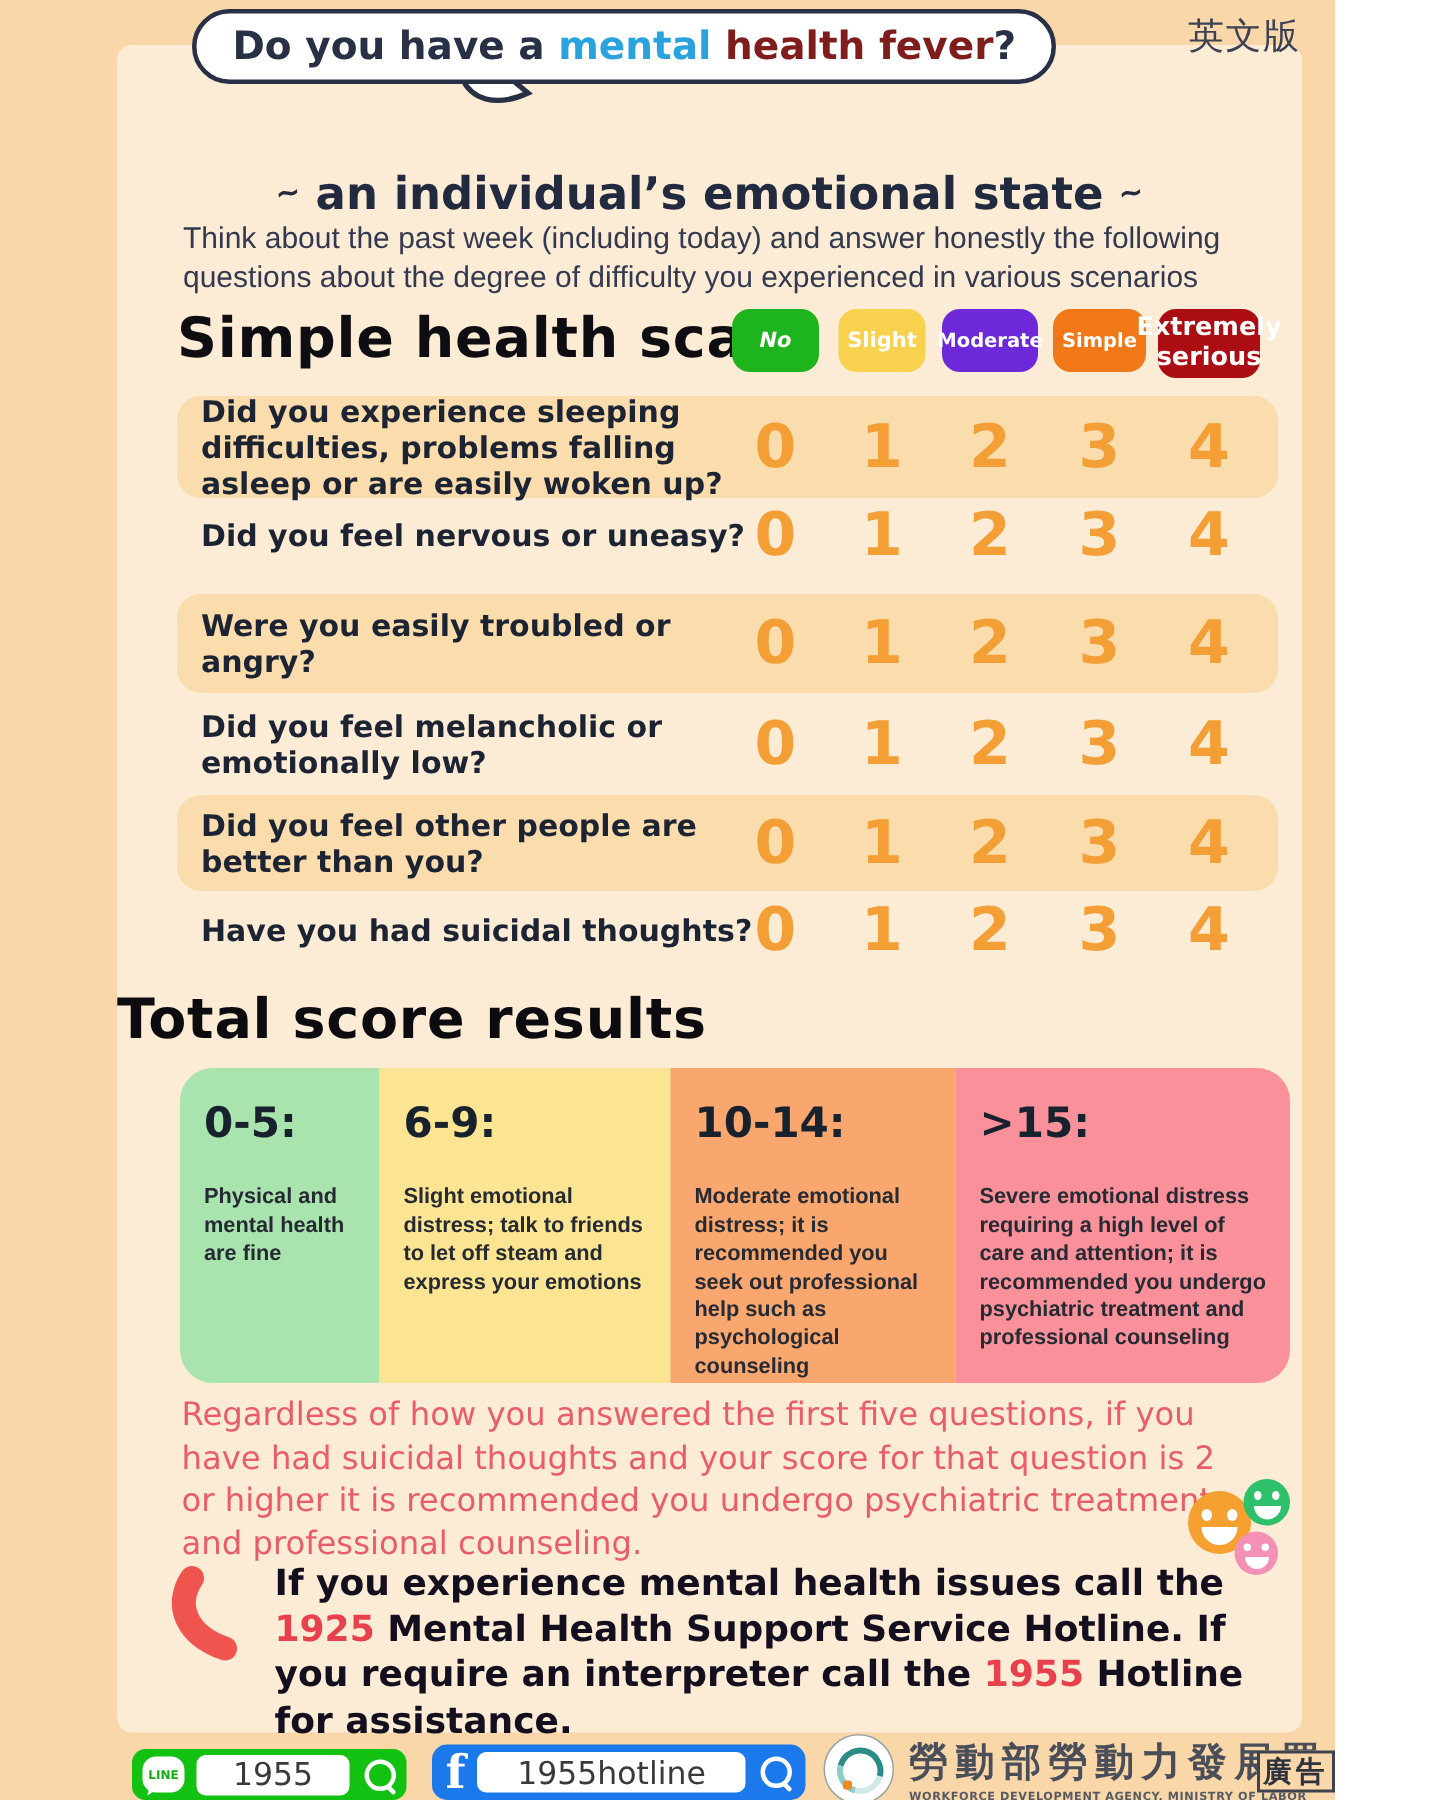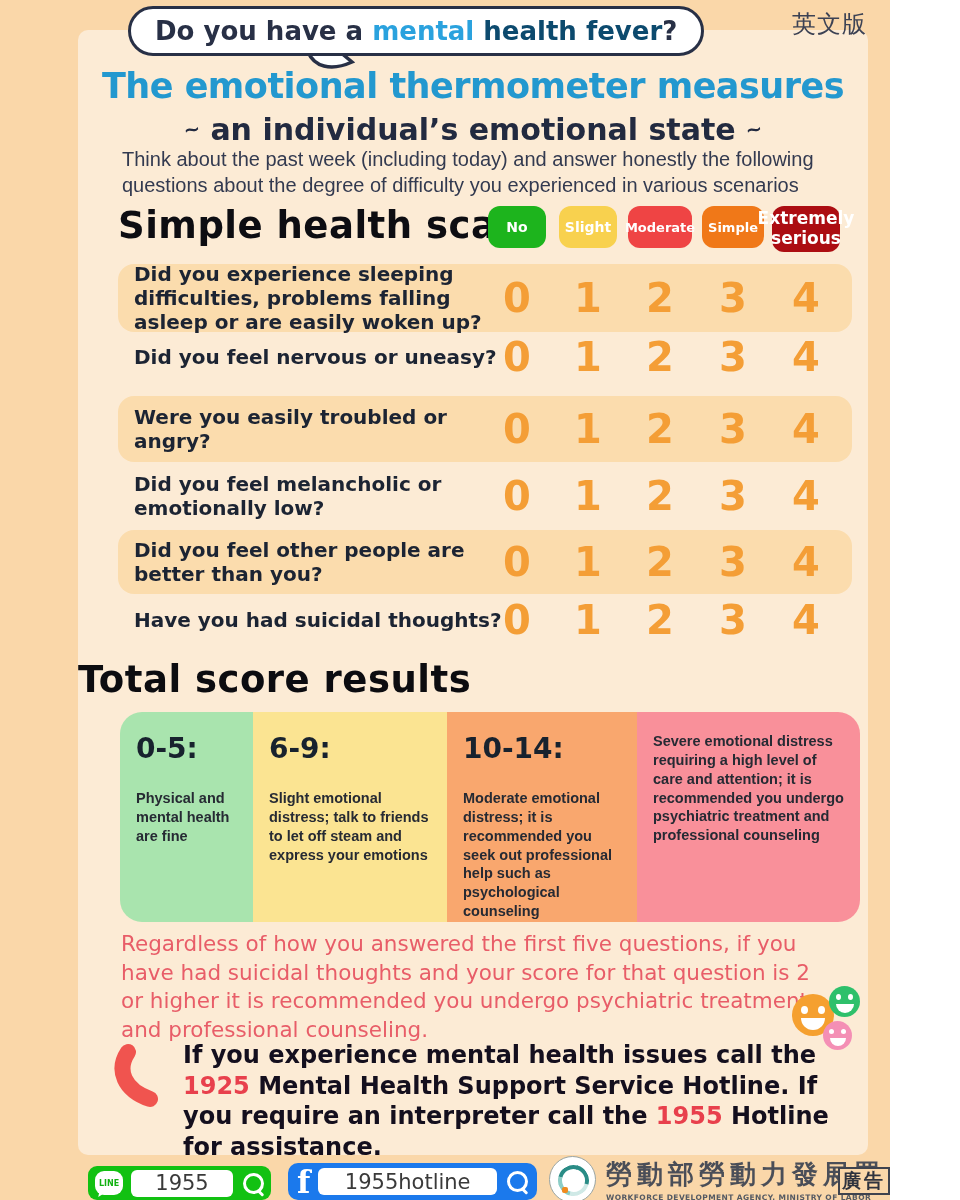--- a/index.html
+++ b/index.html
@@ -11,21 +11,21 @@
   .poster{position:absolute;left:0;top:0;width:890px;height:1200px;background:#FAD7A9;}
   .card{position:absolute;left:78px;top:30px;width:790px;height:1125px;background:#FCEBD5;border-radius:10px;}
 
   
   .bubble{
     position:absolute;left:128px;top:6px;height:44px;background:#fff;
     border:3.5px solid #283046;border-radius:26px;padding:0 24px;
     font-size:26px;font-weight:bold;line-height:44px;color:#283046;white-space:nowrap;z-index:5;
   }
   .bubble .c-blue{color:#2AA2DE;}
-  .bubble .c-orange{color:#0c4a6e;}
+  .bubble .c-orange{color:#7f1d1d;}
   .bubble-tail{position:absolute;left:300px;top:52px;z-index:4;}
   .badge-lang{position:absolute;left:792px;top:8px;font-size:24px;color:#3C4254;letter-spacing:1px;}
 
   
   .title-main{position:absolute;left:78px;top:66px;width:790px;text-align:center;
     font-size:35px;font-weight:bold;color:#2398CF;letter-spacing:-0.5px;}
   .title-sub{position:absolute;left:78px;top:112px;width:790px;text-align:center;
     font-size:30px;font-weight:bold;color:#222A40;}
   .tilde{display:inline-block;font-size:20px;font-weight:bold;color:#222A40;margin:0 10px;transform:rotate(-8deg) translateY(-4px);}
   .intro{position:absolute;left:122px;top:147px;width:748px;font-size:20px;color:#333A50;line-height:1.28;font-family:"Liberation Sans",sans-serif;}
@@ -114,33 +114,32 @@
   <div class="card"></div>
 
   <div class="bubble">
     <span>Do you have a </span><span class="c-blue">mental</span><span class="c-orange"> health fever</span><span>?</span>
   </div>
   <svg class="bubble-tail" width="60" height="26">
     <path d="M8 0 C14 14 30 20 52 10 L40 0 Z" fill="#ffffff" stroke="#283046" stroke-width="3.5"></path>
   </svg>
   <div class="badge-lang">英文版</div>
 
-  <div class="title-main">The emotional thermometer measures</div>
   <div class="title-sub"><span class="tilde">∼</span><span>an individual’s emotional state</span><span class="tilde">∼</span></div>
   <div class="intro">Think about the past week (including today) and answer honestly the following questions about the degree of difficulty you experienced in various scenarios</div>
 
   <div class="scale-heading">Simple health scale</div>
   <div id="chips">
-      <div class="chip n0" style="background: rgb(29, 180, 29);">
+      <div class="chip n0" style="background: rgb(29, 180, 29); font-style: italic;">
         <span>No</span>
       </div>
       <div class="chip n1" style="background: rgb(248, 209, 78);">
         <span>Slight</span>
       </div>
-      <div class="chip n2" style="background: #ef4444;">
+      <div class="chip n2" style="background: #6d28d9;">
         <span>Moderate</span>
       </div>
       <div class="chip n3" style="background: rgb(240, 120, 24);">
         <span>Simple</span>
       </div>
       <div class="chip n4" style="background: rgb(172, 13, 18);">
         <span>Extremely serious</span>
       </div>
     </div>
 
@@ -203,20 +202,21 @@
   </div>
       <div class="band b1" style="background: rgb(251, 228, 146);">
     <h3>6-9:</h3>
     <p>Slight emotional distress; talk to friends to let off steam and express your emotions</p>
   </div>
       <div class="band b2" style="background: rgb(249, 167, 110);">
     <h3>10-14:</h3>
     <p>Moderate emotional distress; it is recommended you seek out professional help such as psychological counseling</p>
   </div>
       <div class="band b3" style="background: rgb(249, 144, 154);">
+    <h3>&gt;15:</h3>
     <p>Severe emotional distress requiring a high level of care and attention; it is recommended you undergo psychiatric treatment and professional counseling</p>
   </div>
     </div>
 
   <div class="note">Regardless of how you answered the first five questions, if you have had suicidal thoughts and your score for that question is 2 or higher it is recommended you undergo psychiatric treatment and professional counseling.</div>
 
   <div class="smiley sm-orange">
     <span class="eye e1"></span>
       <span class="eye e2"></span>
       <span class="mouth"></span>

